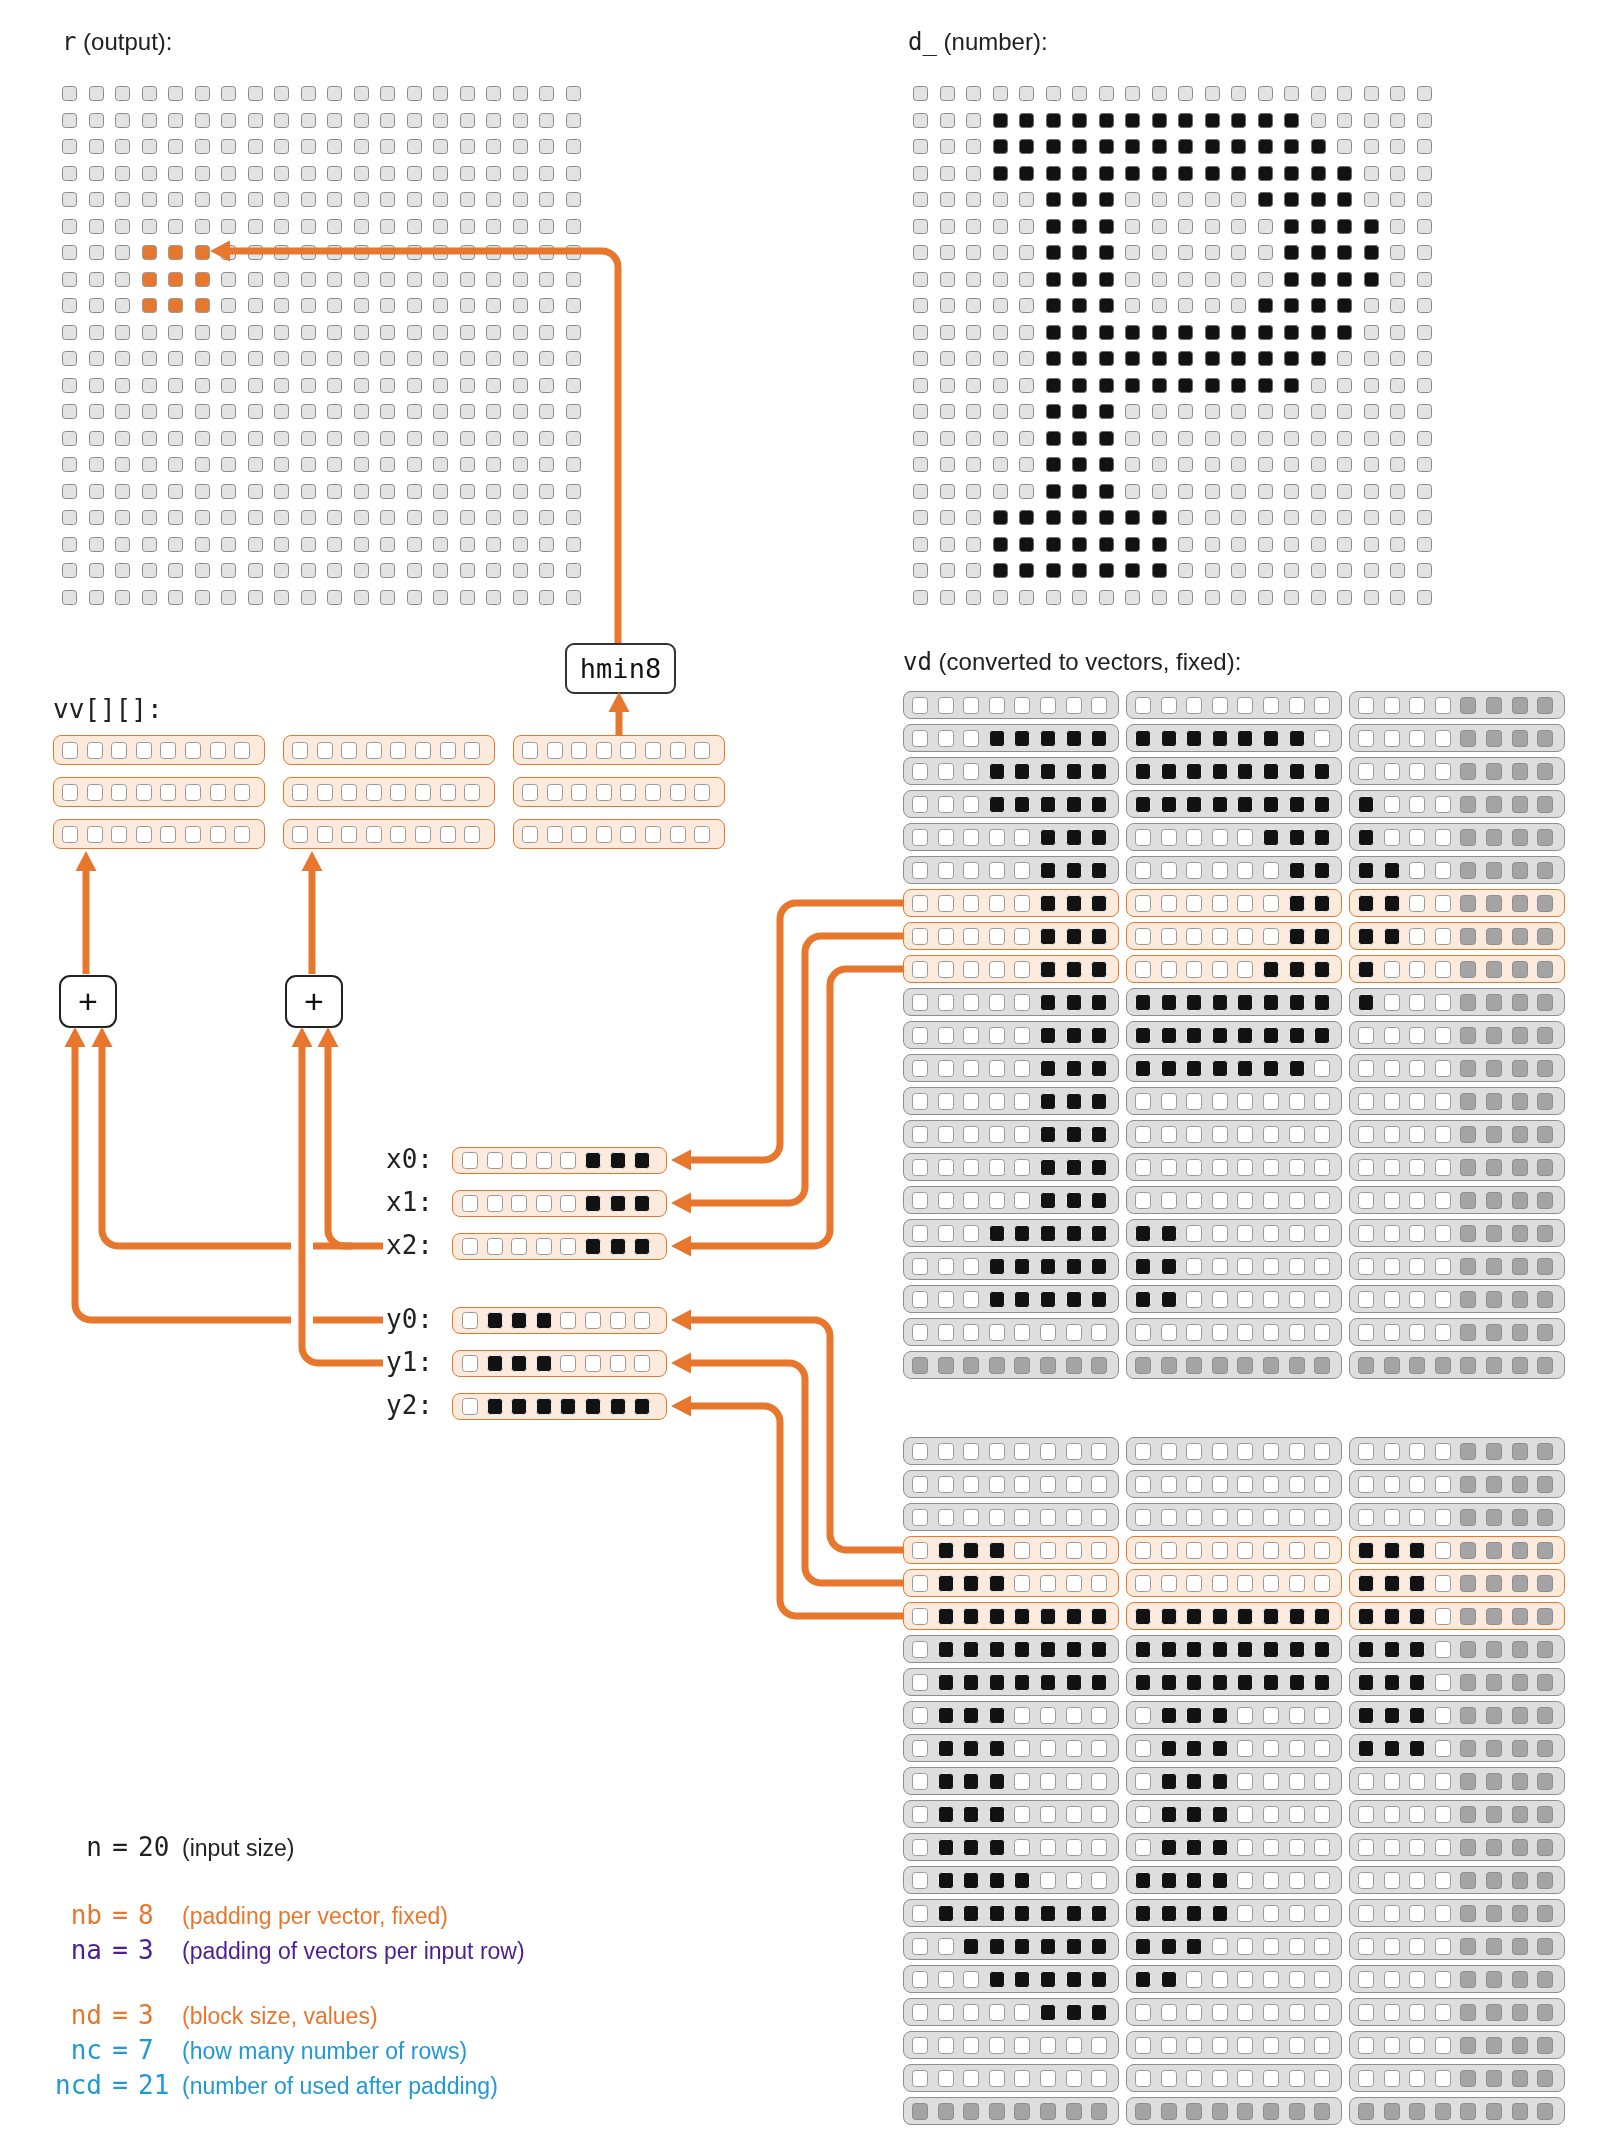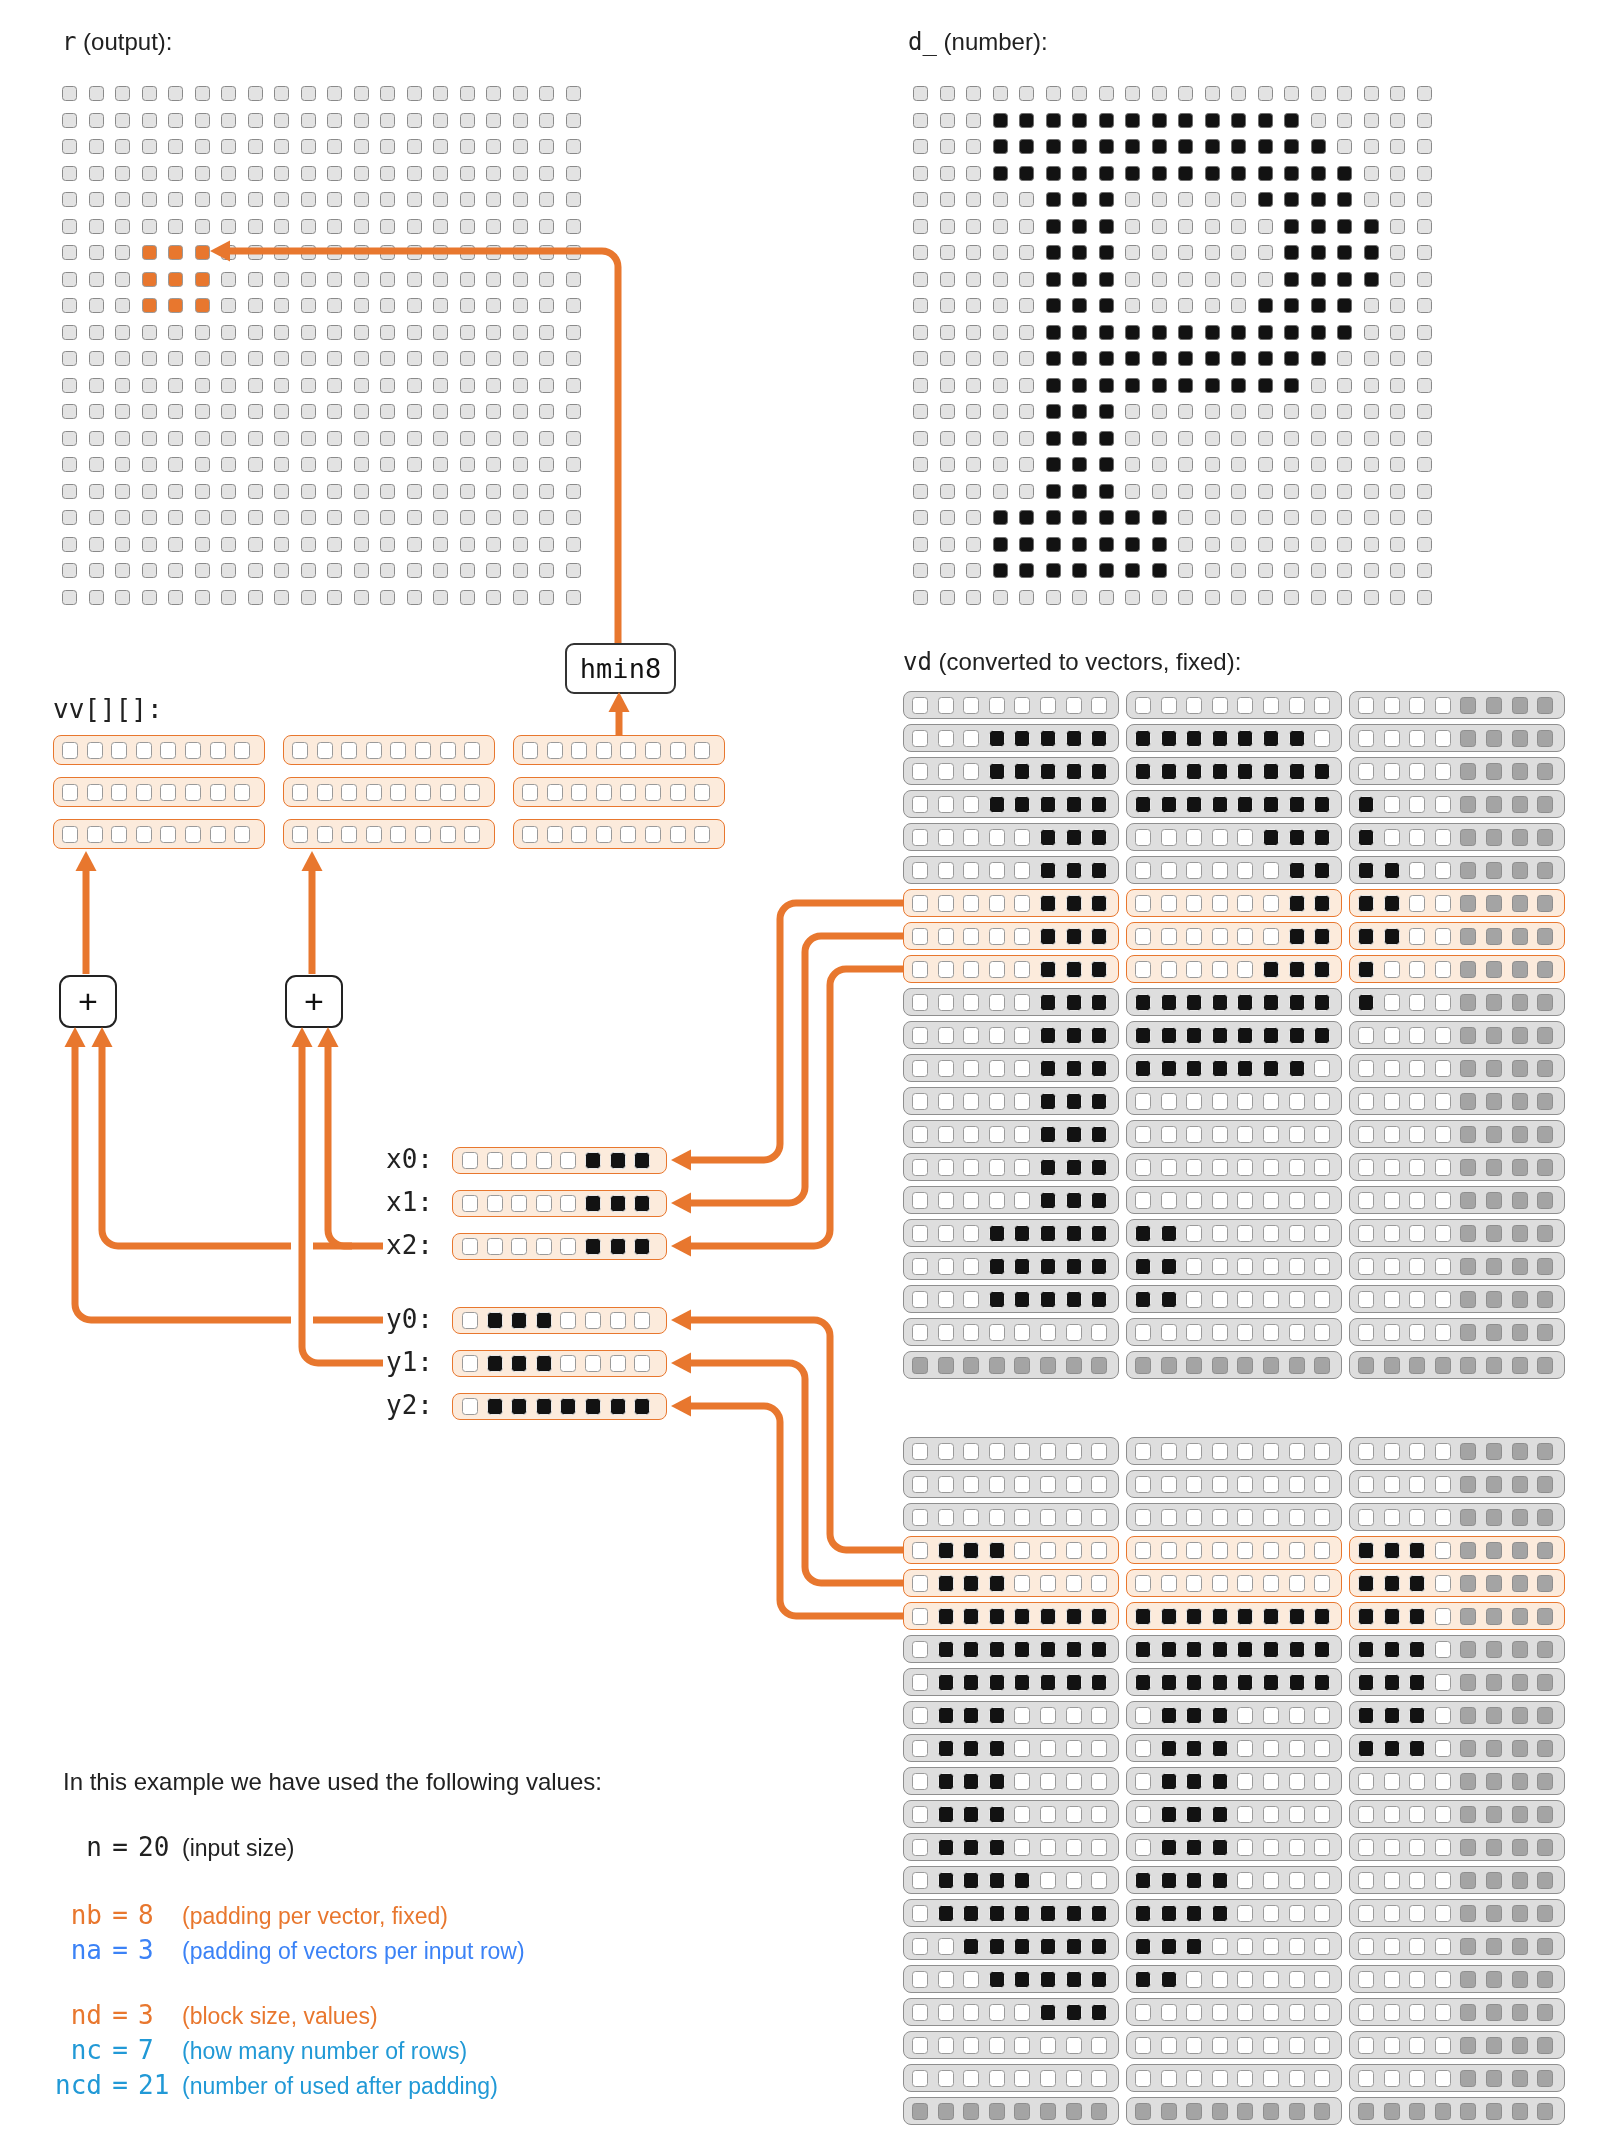--- a/index.html
+++ b/index.html
@@ -2133,35 +2133,34 @@
       <div class="vcell g" style="left: 1358px; top: 2102.5px; width: 16px; height: 17px;"></div>
       <div class="vcell g" style="left: 1383.6px; top: 2102.5px; width: 16px; height: 17px;"></div>
       <div class="vcell g" style="left: 1409.2px; top: 2102.5px; width: 16px; height: 17px;"></div>
       <div class="vcell g" style="left: 1434.8px; top: 2102.5px; width: 16px; height: 17px;"></div>
       <div class="vcell g" style="left: 1460.4px; top: 2102.5px; width: 16px; height: 17px;"></div>
       <div class="vcell g" style="left: 1486px; top: 2102.5px; width: 16px; height: 17px;"></div>
       <div class="vcell g" style="left: 1511.6px; top: 2102.5px; width: 16px; height: 17px;"></div>
       <div class="vcell g" style="left: 1537.2px; top: 2102.5px; width: 16px; height: 17px;"></div>
     </div>
 
-  <div class="lbl" style="left:63px;top:1768px;font-size:24px;">In this example we have used the following values:</div>
   <div class="vals" id="vals-block">
       <div class="vrow" style="color: rgb(33, 33, 33);">
         <span class="vname">n</span>
         <span class="veq">=</span>
         <span class="vval">20</span>
         <span class="vdesc">(input size)</span>
       </div>
       <div class="vrow" style="color: rgb(232, 119, 46);">
         <span class="vname">nb</span>
         <span class="veq">=</span>
         <span class="vval">8</span>
         <span class="vdesc">(padding per vector, fixed)</span>
       </div>
-      <div class="vrow" style="color: #3b82f6;">
+      <div class="vrow" style="color: #4c1d95;">
         <span class="vname">na</span>
         <span class="veq">=</span>
         <span class="vval">3</span>
         <span class="vdesc">(padding of vectors per input row)</span>
       </div>
       <div class="vrow" style="color: rgb(232, 119, 46);">
         <span class="vname">nd</span>
         <span class="veq">=</span>
         <span class="vval">3</span>
         <span class="vdesc">(block size, values)</span>

